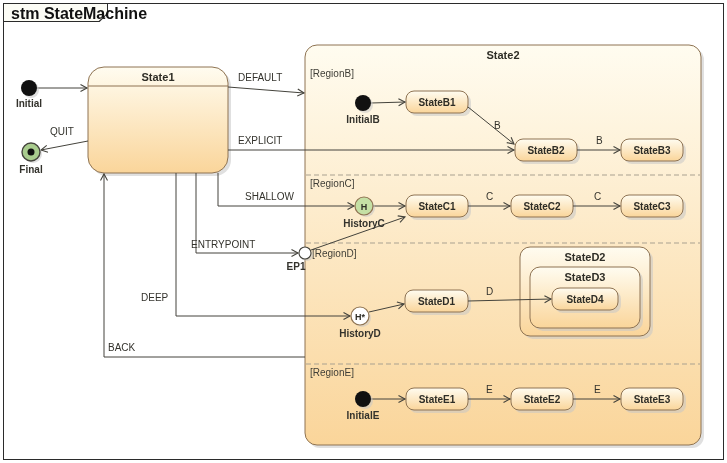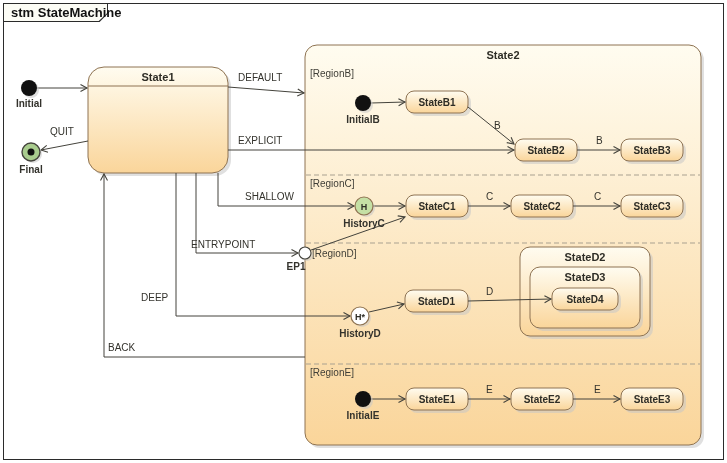--- a/index.html
+++ b/index.html
@@ -26,21 +26,21 @@
     clip-path: polygon(0 0, 100% 0, 100% 55%, 92% 100%, 0 100%);
   }
   .tab-fill {
     position: absolute; left: 1px; top: 1px;
     width: 103px; height: 17px;
     background: #fcfcf5;
     clip-path: polygon(0 0, 100% 0, 100% 55%, 92% 100%, 0 100%);
   }
   .tab-label {
     position: absolute; left: 11px; top: 5px;
-    font-size: 13px; font-weight: bold; color: #111111;
+    font-size: 16px; font-weight: bold; color: #111111;
     white-space: nowrap;
     text-align: center;
   }
   svg text { font-family: "Liberation Sans", sans-serif; }
   svg .title   { font-size: 11px; font-weight: bold; }
   svg .slabel  { font-size: 10px; font-weight: bold; }
   svg .elabel  { font-size: 10px; }
   svg .plabel  { font-size: 10px; font-weight: bold; }
   svg .region  { font-size: 10px; }
   svg .hletter { font-size: 9px; font-weight: bold; }

